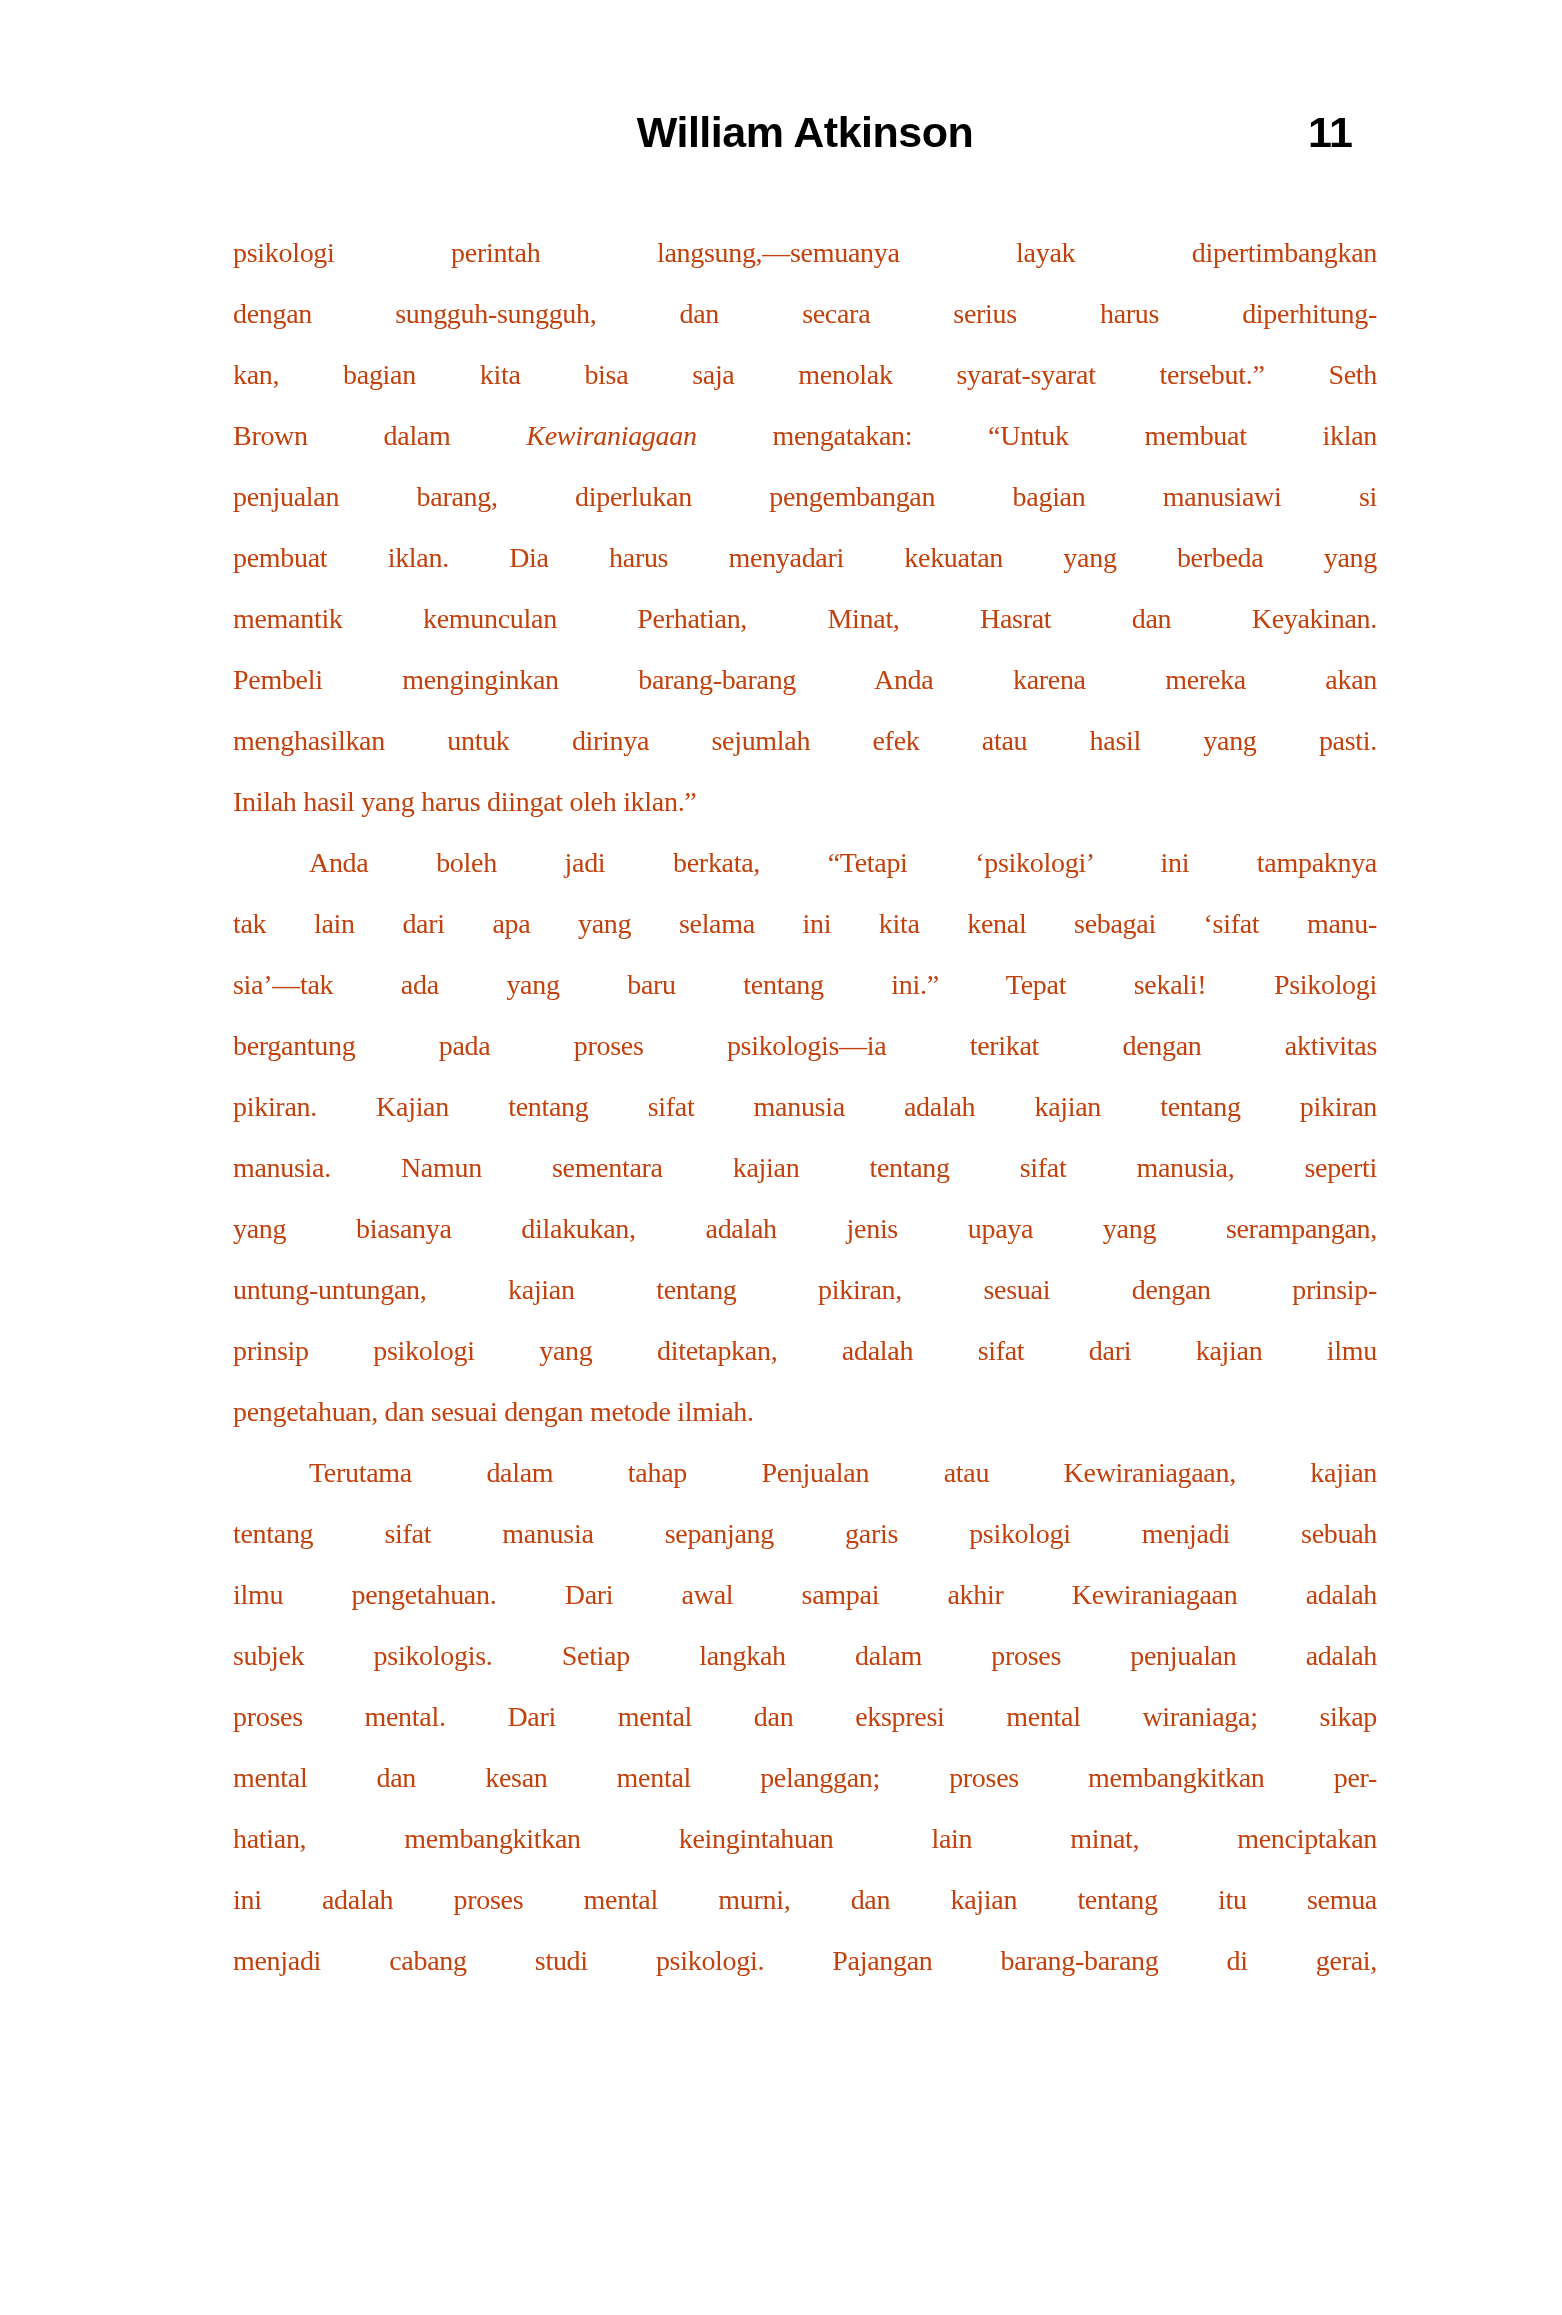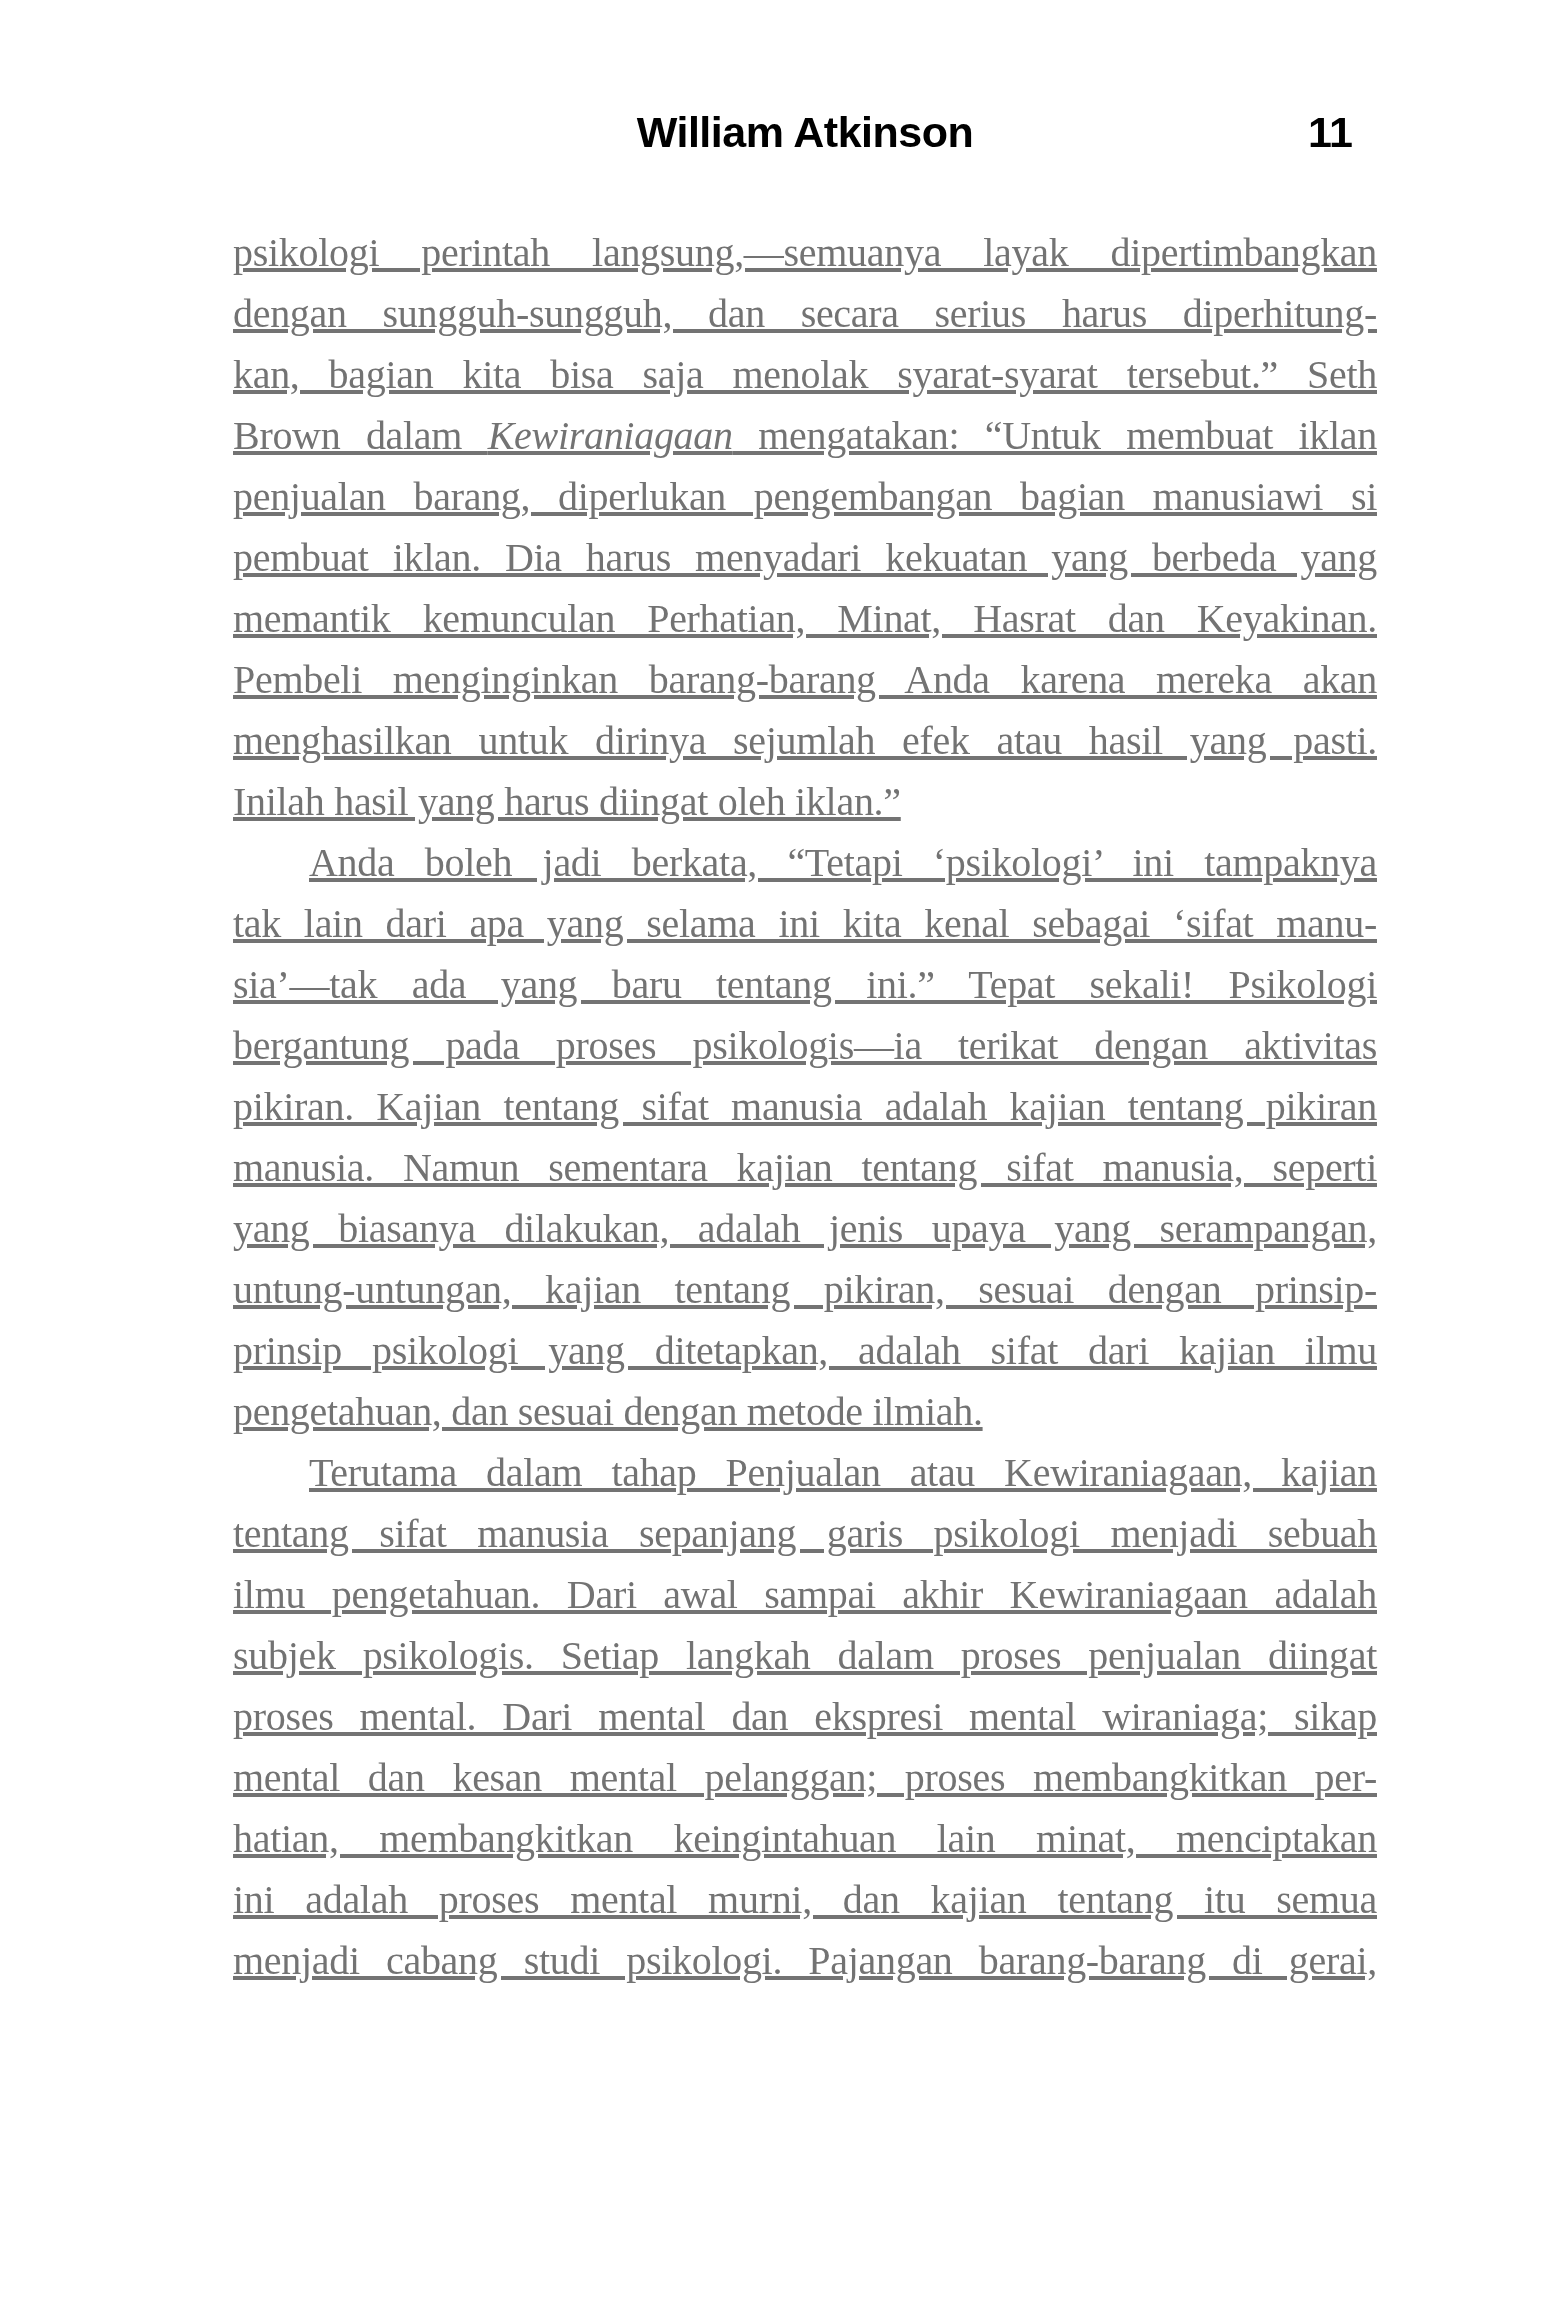--- a/index.html
+++ b/index.html
@@ -38,25 +38,24 @@
   .running-header .header-page-number {
     position: absolute;
     right: 24.5px;
     top: 0;
   }
   .body-text {
     position: absolute;
     left: 233px;
     top: 222px;
     width: 1144px;
-    font-size: 40px;
+    font-size: 28px;
     line-height: 61px;
     letter-spacing: -0.3px;
-    color: #737373;
-    text-decoration: underline;
+    color: #c2410c;
   }
   .line {
     text-align: justify;
     text-align-last: justify;
   }
   .line.lastline {
     text-align-last: left;
   }
   .line.firstline-indent {
     text-indent: 76px;
@@ -90,21 +89,21 @@
       <div class="line"><span>bergantung pada proses psikologis—ia terikat dengan aktivitas</span></div>
       <div class="line"><span>pikiran. Kajian tentang sifat manusia adalah kajian tentang pikiran</span></div>
       <div class="line"><span>manusia. Namun sementara kajian tentang sifat manusia, seperti</span></div>
       <div class="line"><span>yang biasanya dilakukan, adalah jenis upaya yang serampangan,</span></div>
       <div class="line"><span>untung-untungan, kajian tentang pikiran, sesuai dengan prinsip-</span></div>
       <div class="line"><span>prinsip psikologi yang ditetapkan, adalah sifat dari kajian ilmu</span></div>
       <div class="line lastline"><span>pengetahuan, dan sesuai dengan metode ilmiah.</span></div>
       <div class="line firstline-indent"><span>Terutama dalam tahap Penjualan atau Kewiraniagaan, kajian</span></div>
       <div class="line"><span>tentang sifat manusia sepanjang garis psikologi menjadi sebuah</span></div>
       <div class="line"><span>ilmu pengetahuan. Dari awal sampai akhir Kewiraniagaan adalah</span></div>
-      <div class="line"><span>subjek psikologis. Setiap langkah dalam proses penjualan diingat</span></div>
+      <div class="line"><span>subjek psikologis. Setiap langkah dalam proses penjualan adalah</span></div>
       <div class="line"><span>proses mental. Dari mental dan ekspresi mental wiraniaga; sikap</span></div>
       <div class="line"><span>mental dan kesan mental pelanggan; proses membangkitkan per-</span></div>
       <div class="line"><span>hatian, membangkitkan keingintahuan lain minat, menciptakan</span></div>
       <div class="line"><span>ini adalah proses mental murni, dan kajian tentang itu semua</span></div>
       <div class="line"><span>menjadi cabang studi psikologi. Pajangan barang-barang di gerai,</span></div>
     </div>
 </div>
 
 
 </body></html>

